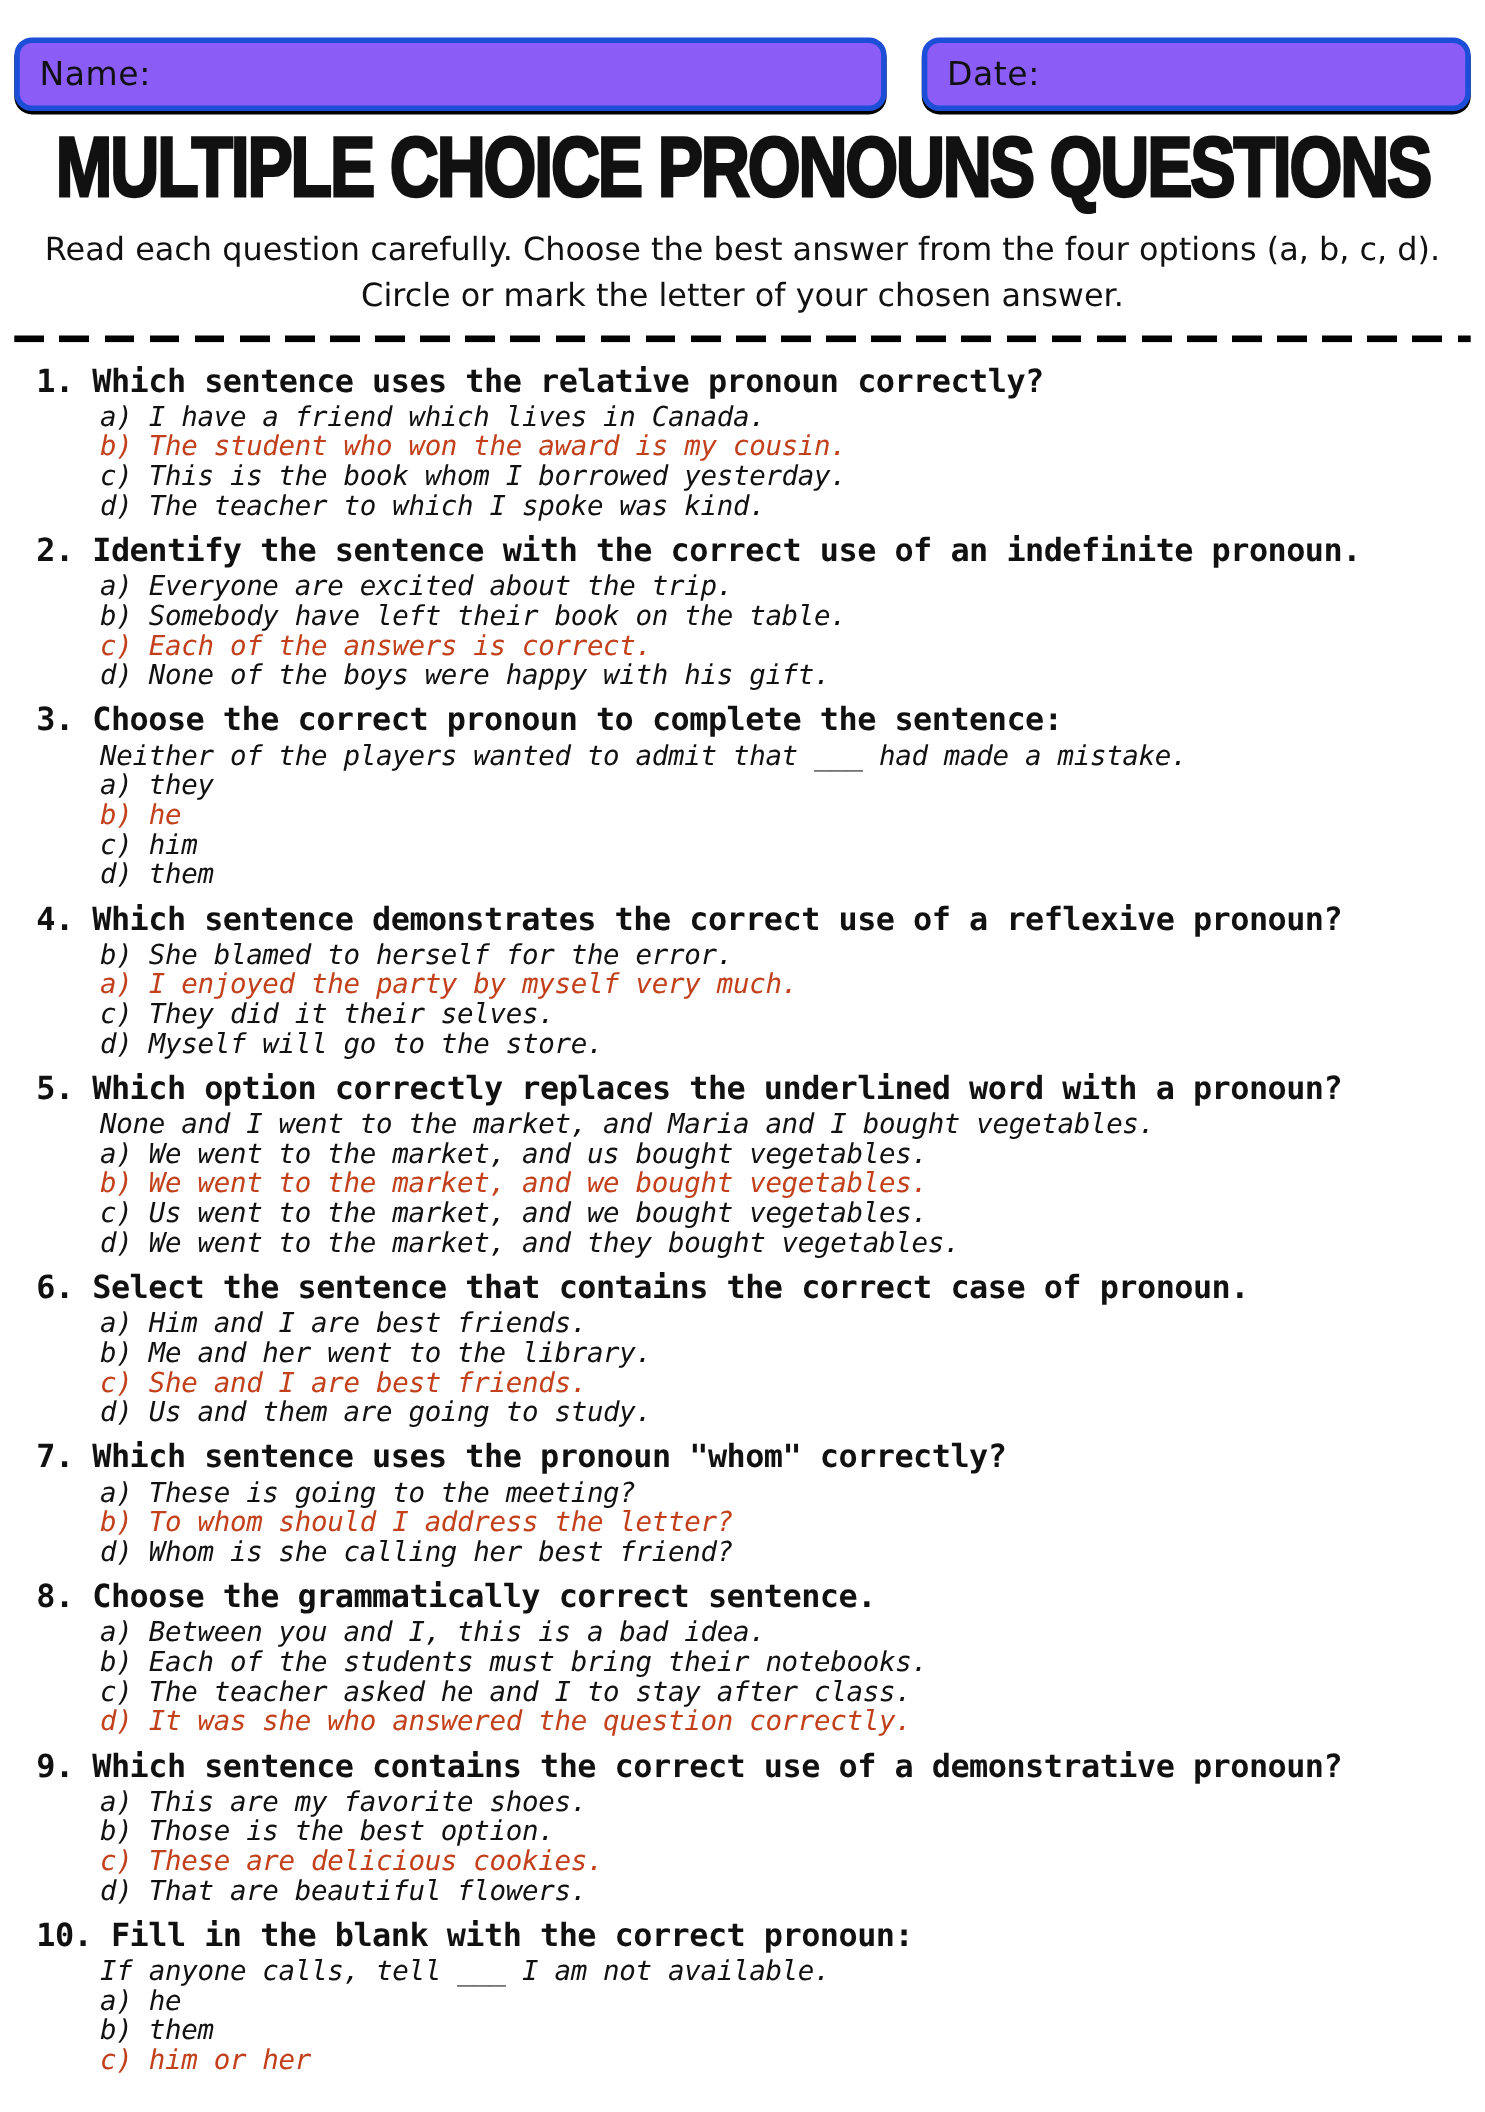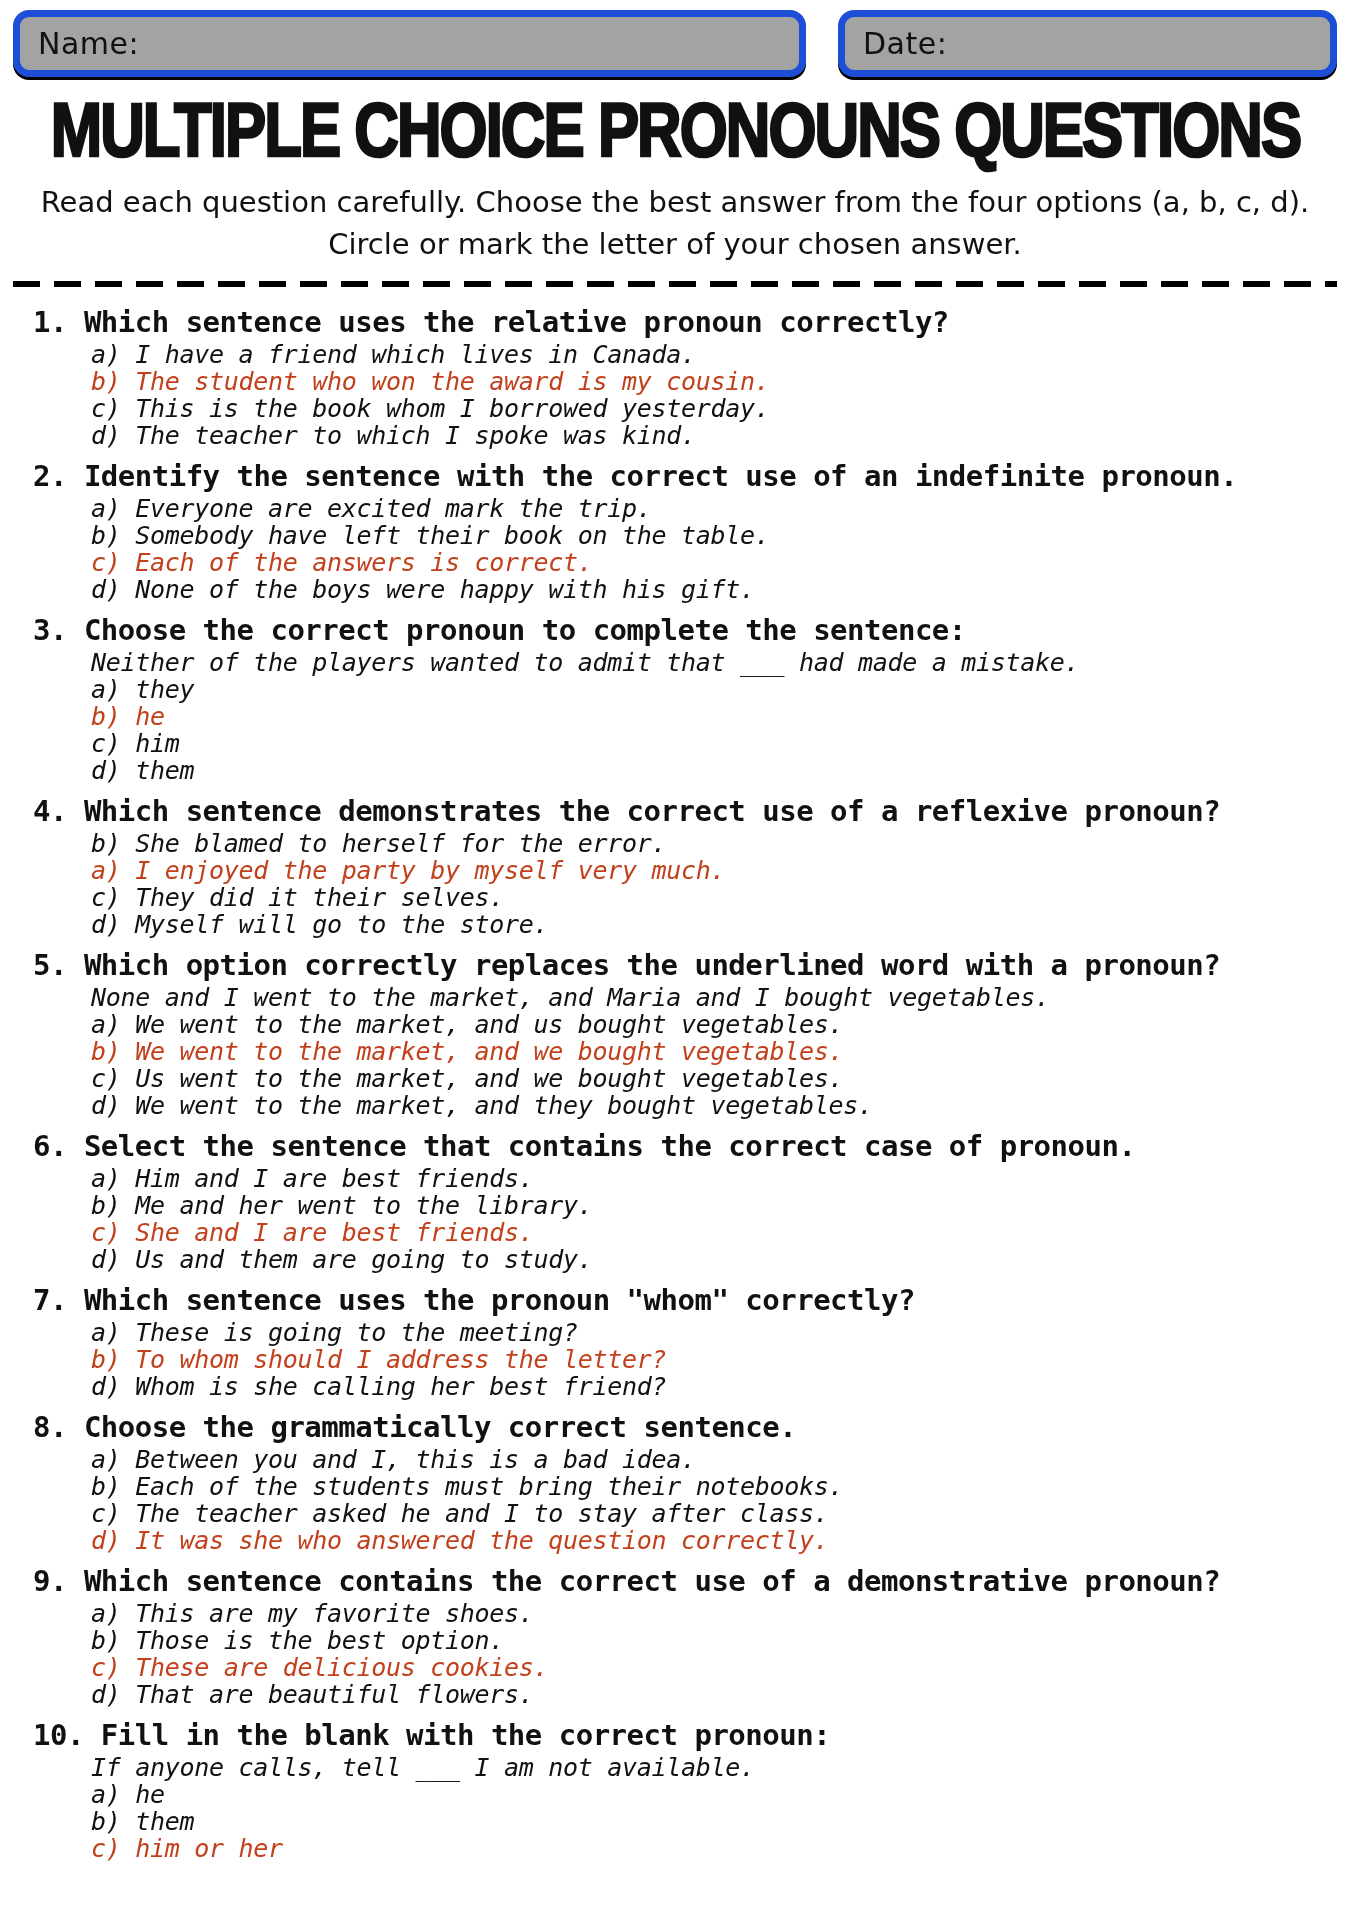--- a/index.html
+++ b/index.html
@@ -19,29 +19,30 @@
     padding: 10px 13px 0 13px;
     box-sizing: border-box;
   }
 
   
   .header-row {
     display: flex;
     gap: 32px;
   }
   .field-box {
-    border: 7px solid #1d4ed8;
+    border: 5px solid #1d4ed8;
     border-radius: 16px;
     height: 67px;
     box-sizing: border-box;
     box-shadow: 0 3px 0 0 #000;
     display: flex;
     align-items: center;
     padding-left: 18px;
-    background: #a3a3a3;
+    background: #8b5cf6;
+    margin-top: 24px;
   }
   .field-box.name { width: 793px; }
   .field-box.date { flex: 1; }
   .field-label {
     font-size: 30px;
     letter-spacing: 0.5px;
   }
   .field-write-area { flex: 1; height: 100%; }
 
   
@@ -133,21 +134,21 @@
   <div class="questions" id="questions">
       <div class="question">
         <div class="q-heading">1. Which sentence uses the relative pronoun correctly?</div>
         <div class="q-option">a) I have a friend which lives in Canada.</div>
         <div class="q-option correct">b) The student who won the award is my cousin.</div>
         <div class="q-option">c) This is the book whom I borrowed yesterday.</div>
         <div class="q-option">d) The teacher to which I spoke was kind.</div>
       </div>
       <div class="question">
         <div class="q-heading">2. Identify the sentence with the correct use of an indefinite pronoun.</div>
-        <div class="q-option">a) Everyone are excited mark the trip.</div>
+        <div class="q-option">a) Everyone are excited about the trip.</div>
         <div class="q-option">b) Somebody have left their book on the table.</div>
         <div class="q-option correct">c) Each of the answers is correct.</div>
         <div class="q-option">d) None of the boys were happy with his gift.</div>
       </div>
       <div class="question">
         <div class="q-heading">3. Choose the correct pronoun to complete the sentence:</div>
         <div class="q-stem">Neither of the players wanted to admit that ___ had made a mistake.</div>
         <div class="q-option">a) they</div>
         <div class="q-option correct">b) he</div>
         <div class="q-option">c) him</div>

